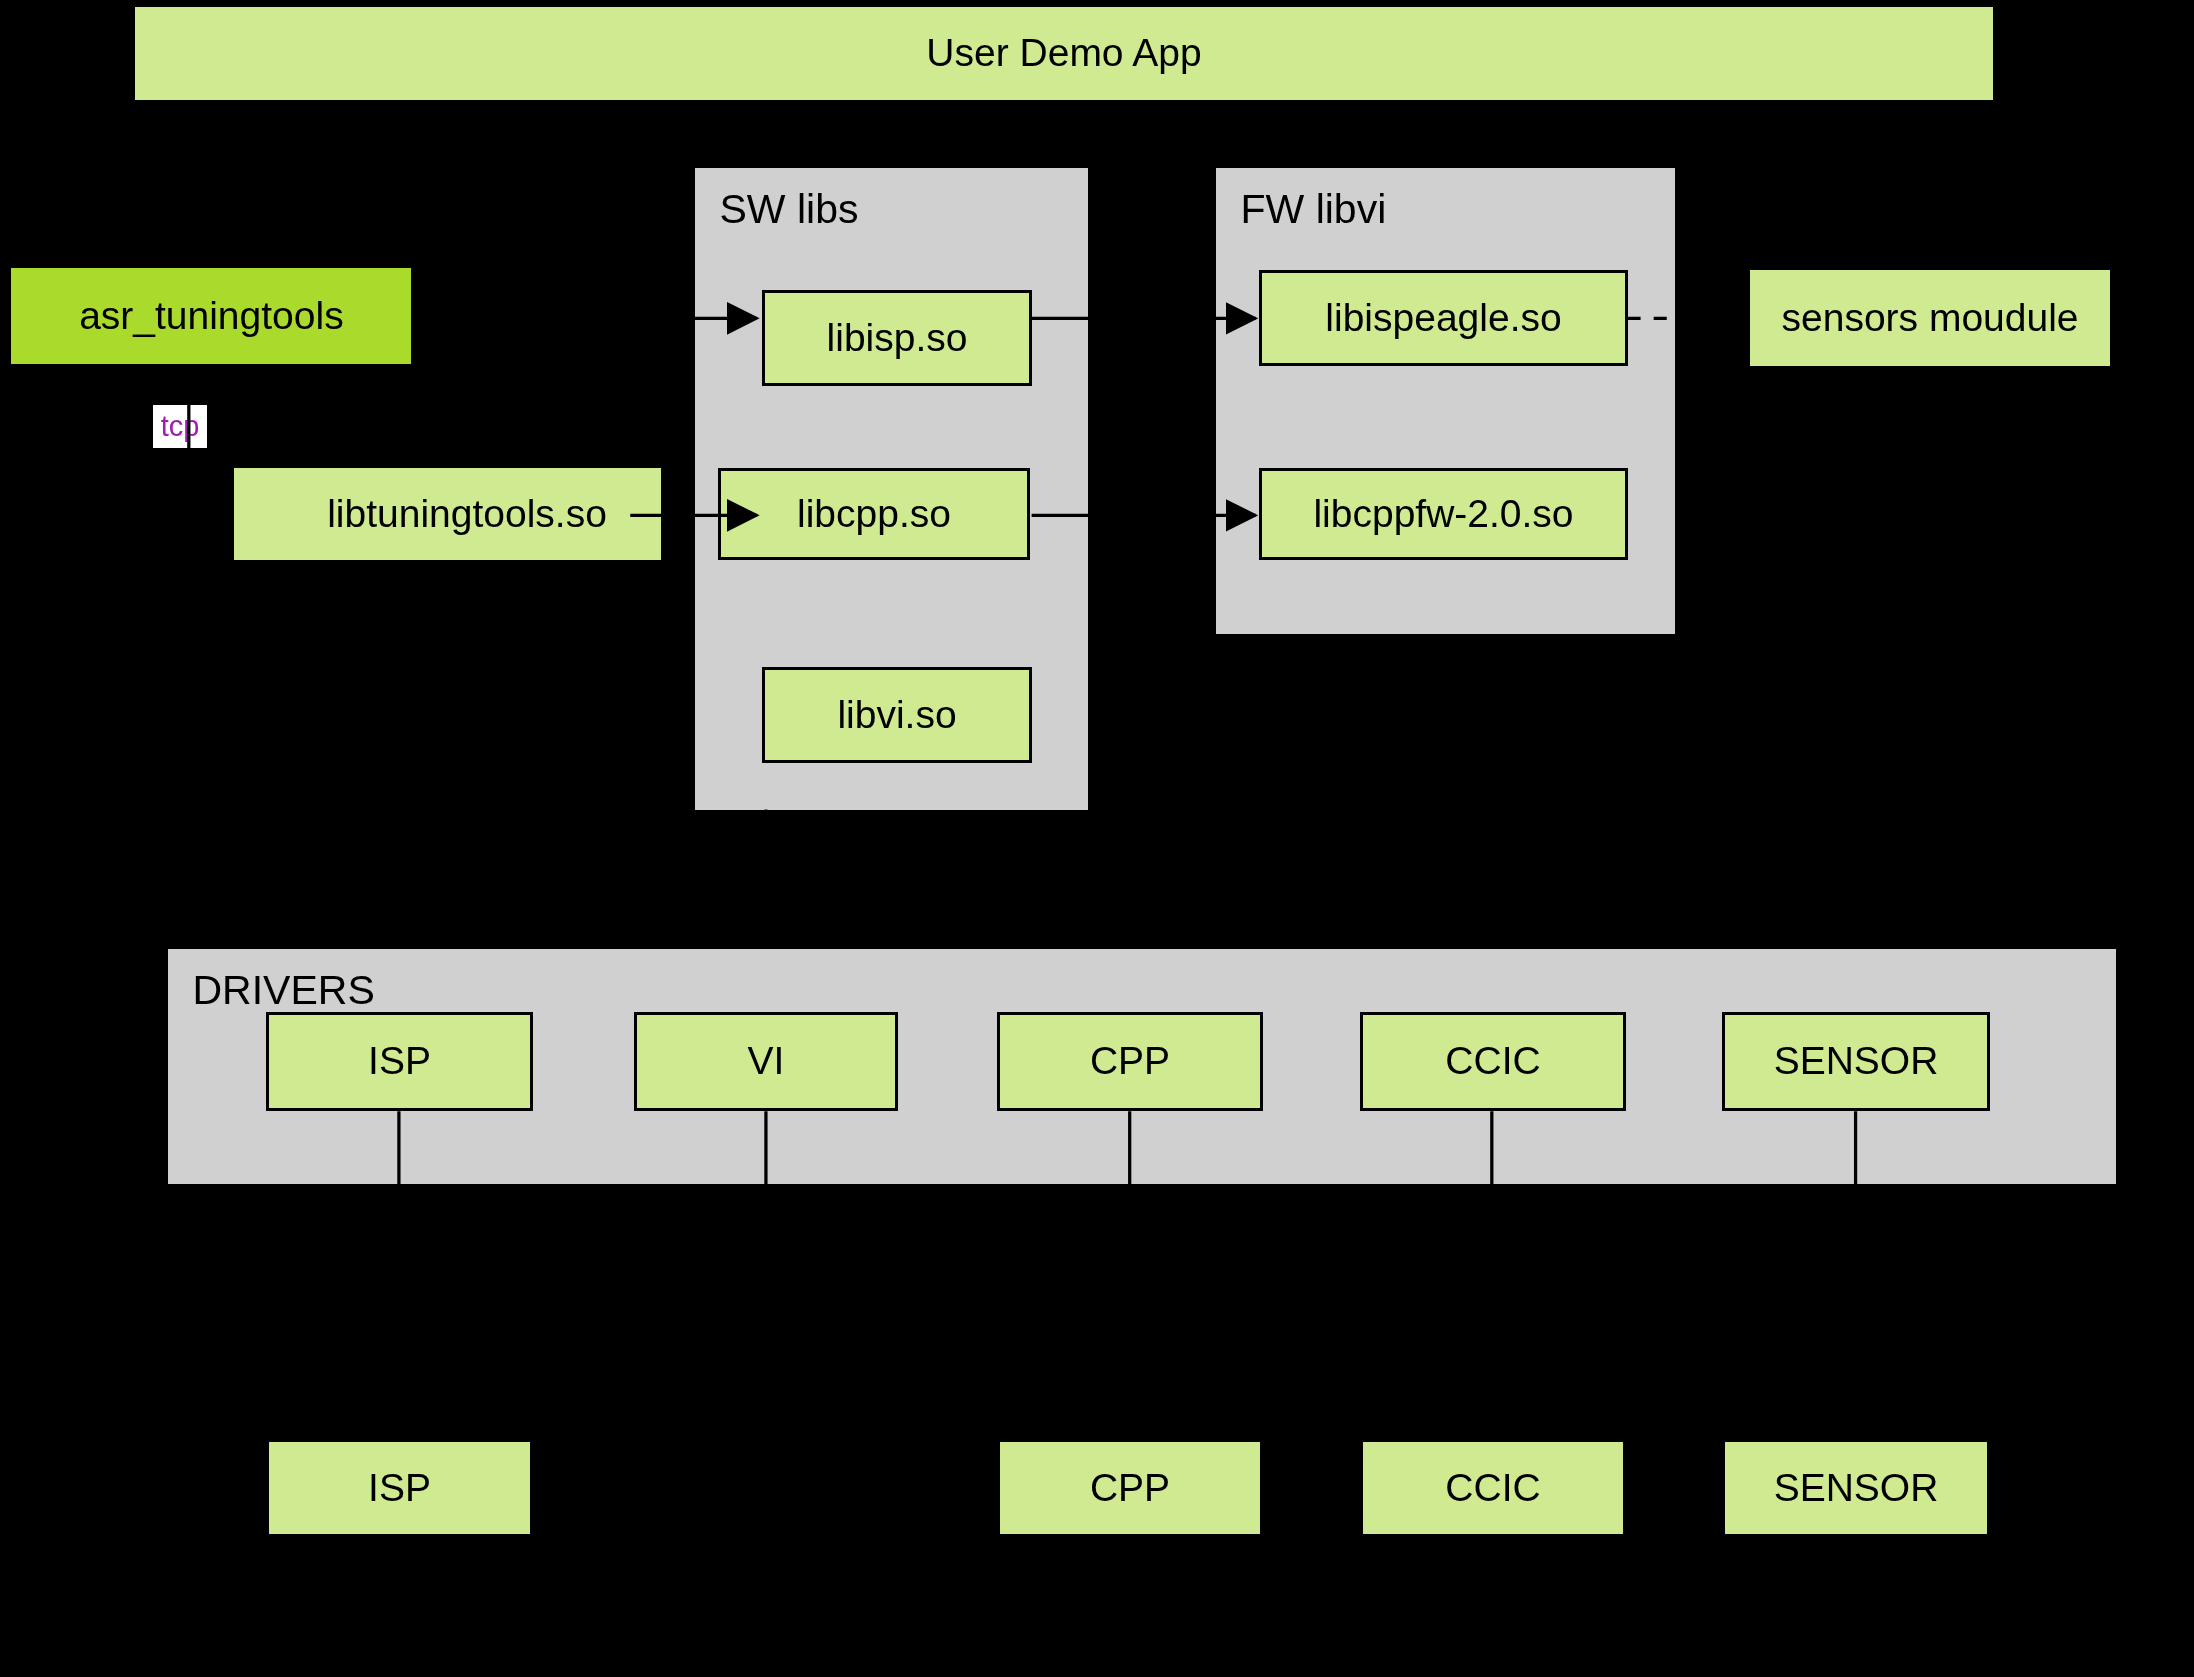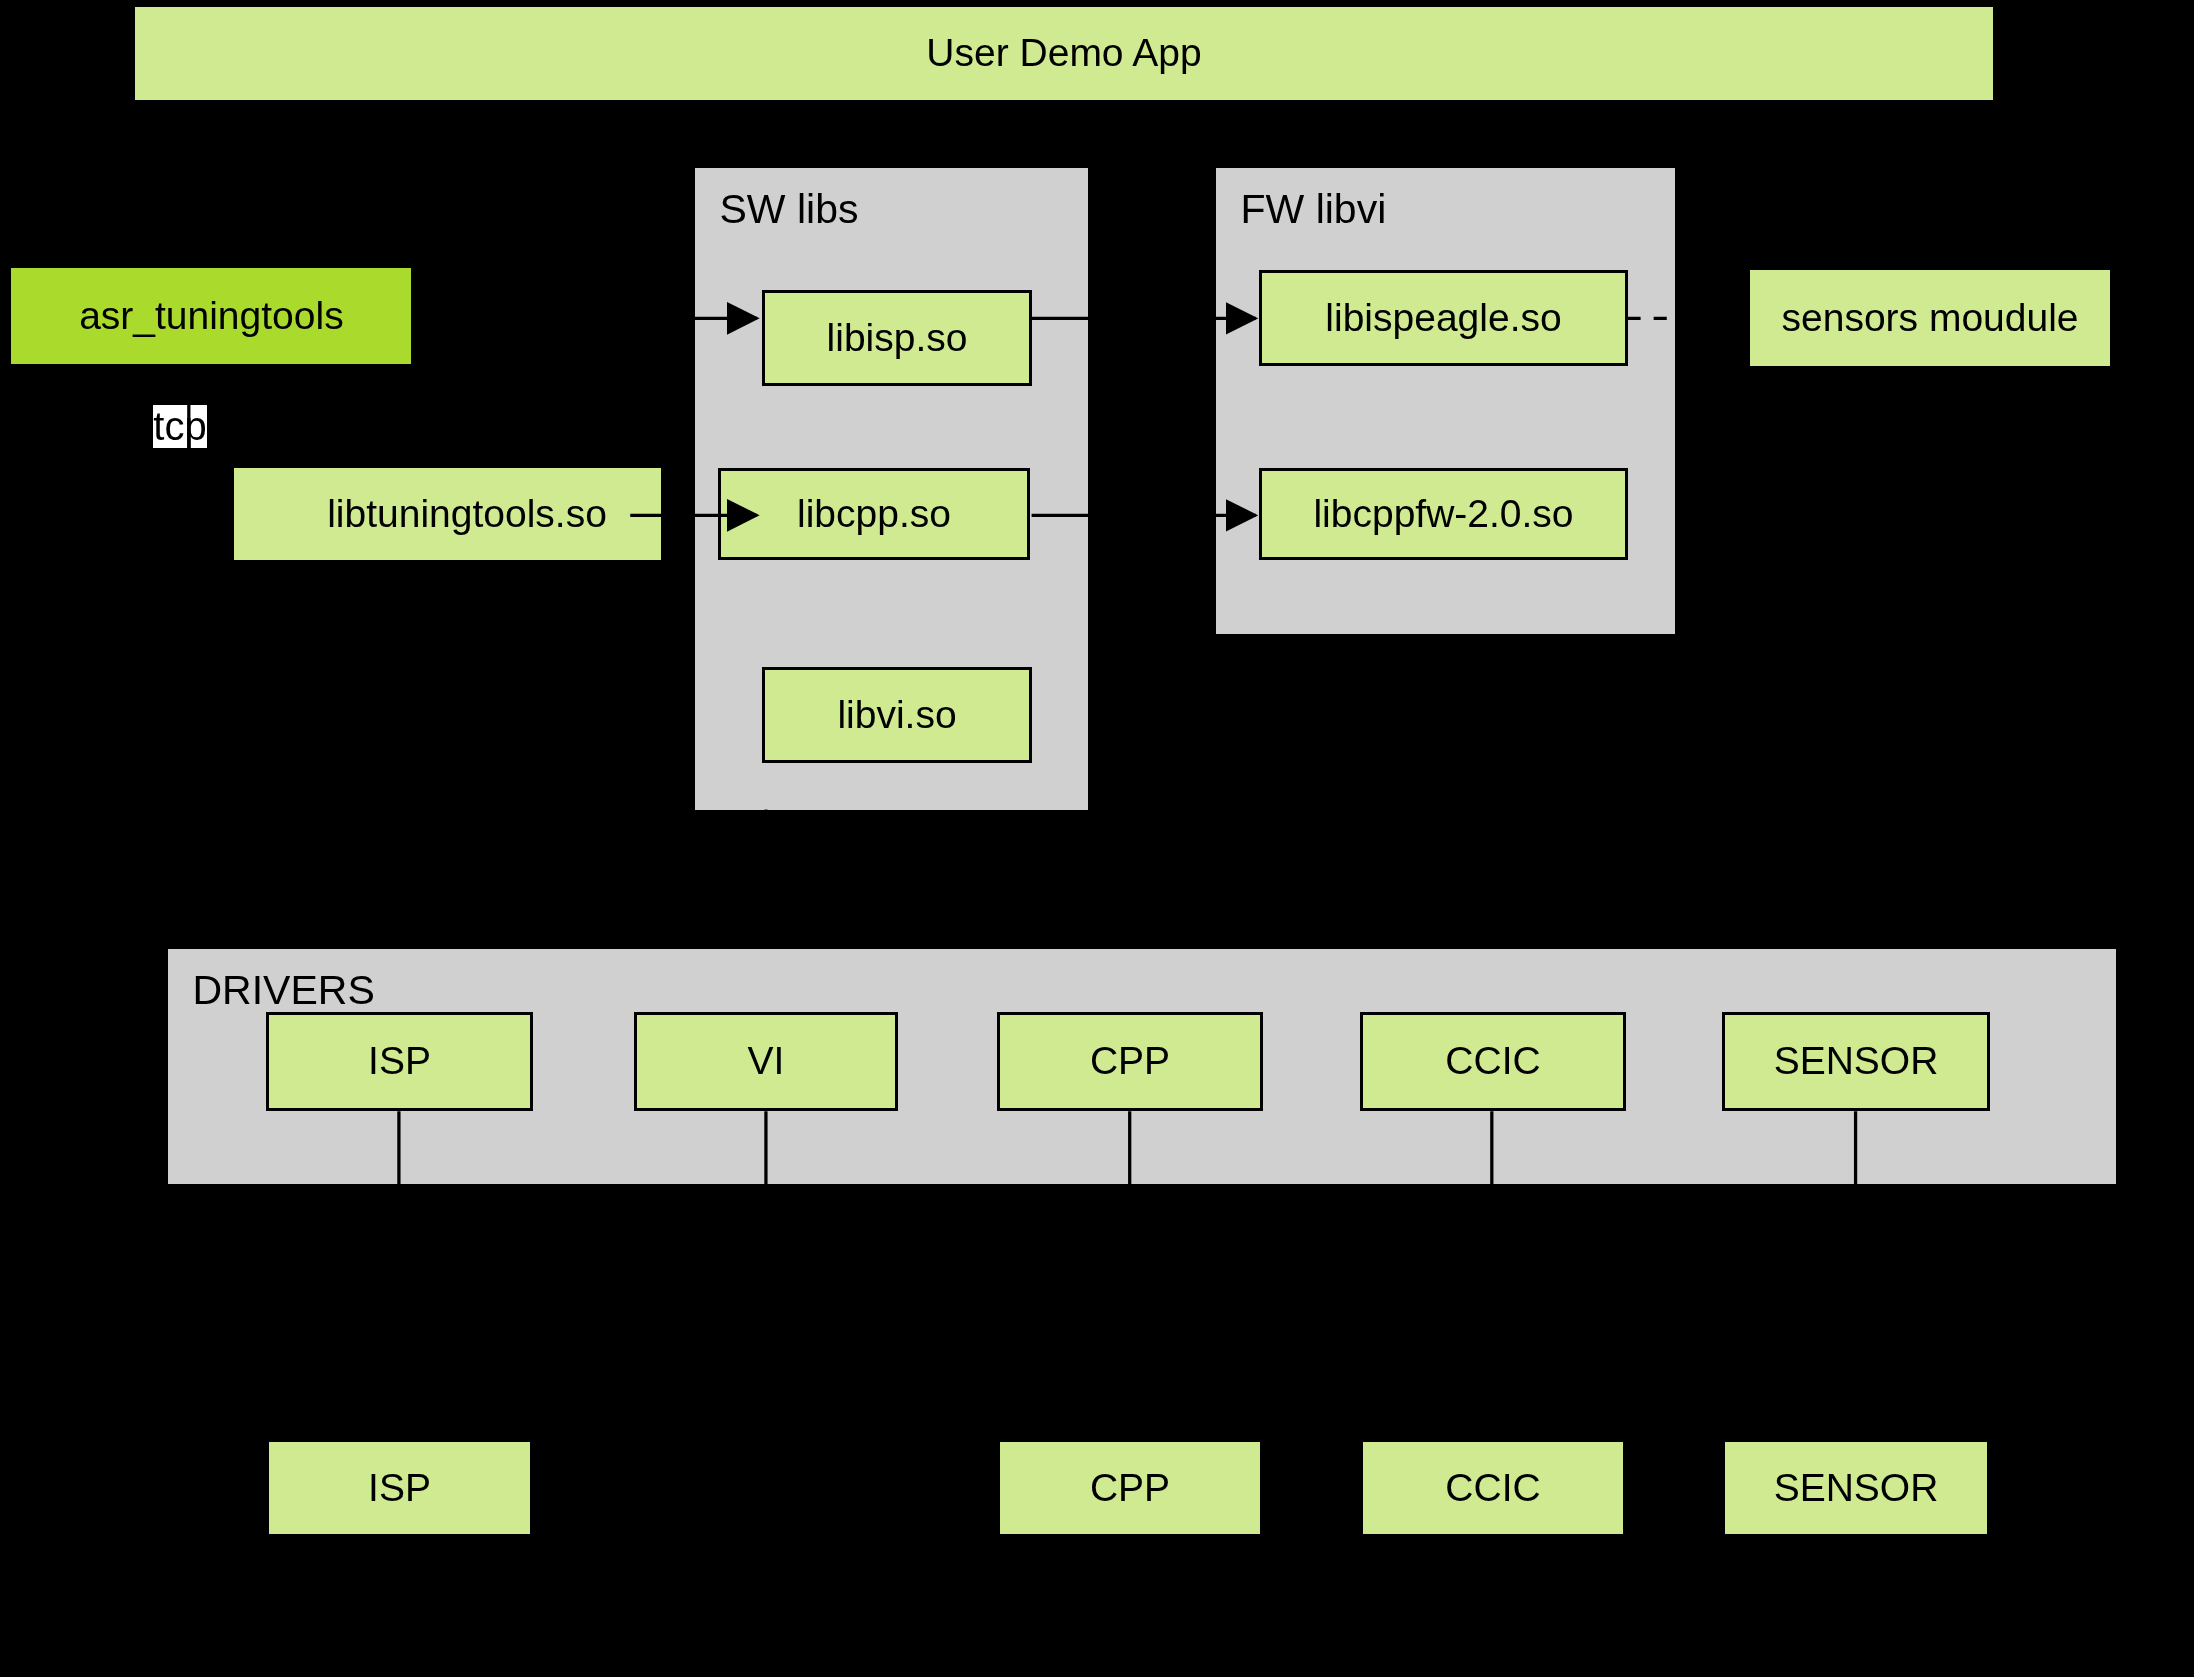--- a/index.html
+++ b/index.html
@@ -16,21 +16,21 @@
   .accent{background:#aada2c;}
   .container{
     position:absolute;background:#d0d0d0;box-sizing:border-box;z-index:1;
   }
   .container .clabel{
     position:absolute;top:18px;left:24.5px;font-size:41px;color:#000;
   }
   .node{z-index:2;}
   .edge-label{
     position:absolute;display:flex;align-items:center;justify-content:center;
-    background:#ffffff;color:#000000;font-size:40px;z-index:4;
+    background:#ffffff;color:#a21caf;font-size:29px;z-index:4;
   }
   svg.wires{position:absolute;left:0;top:0;z-index:5;pointer-events:none;}
   svg.wires path{stroke:#000;stroke-width:4;fill:none;}
   svg.wires path.dashed{stroke-dasharray:16 16;}
 </style>
 </head>
 <body>
 
 <div class="canvas">
 

